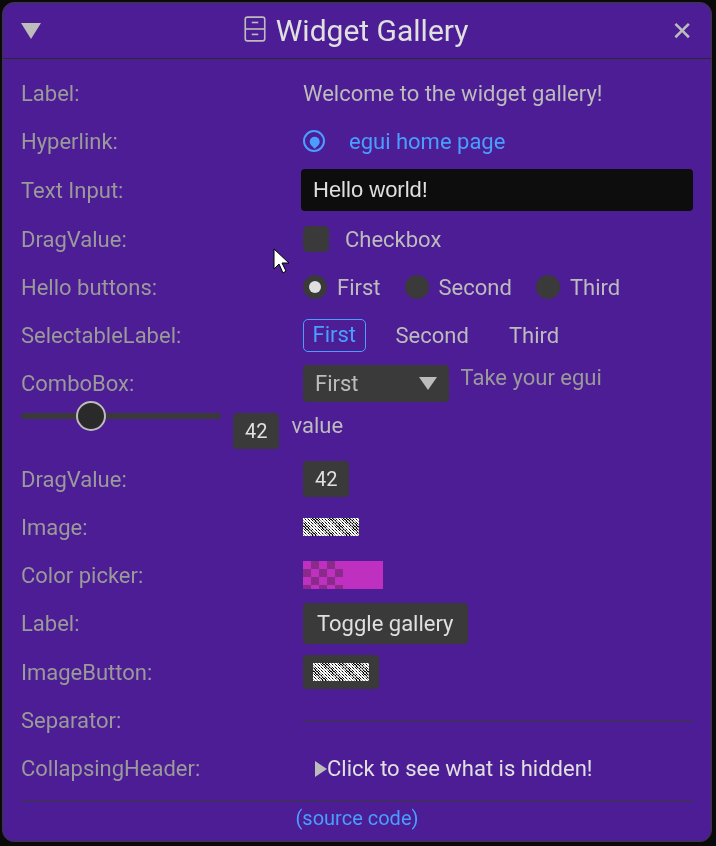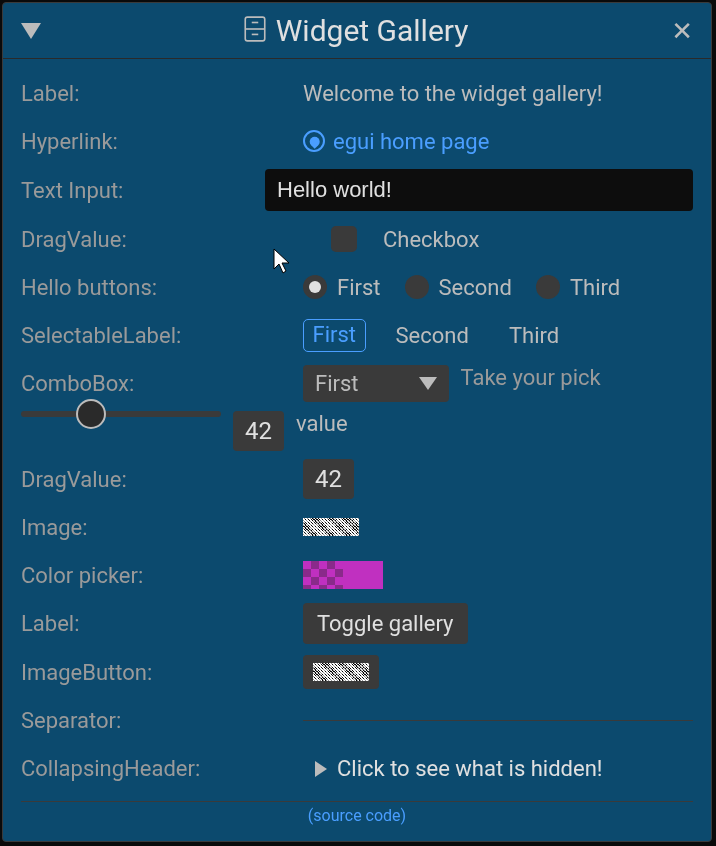--- a/index.html
+++ b/index.html
@@ -5,23 +5,23 @@
 * { box-sizing: border-box; margin: 0; padding: 0; }
 body {
   background: #0a0a0a;
   font-family: -apple-system, BlinkMacSystemFont, "Segoe UI", Roboto, sans-serif;
   width: 716px;
   height: 846px;
   overflow: hidden;
   color: #bcbcbc;
 }
 .window {
-  background: #0c4a6e;
+  background: #4c1d95;
   border: 1px solid #3a3a3a;
-  border-radius: 4px;
+  border-radius: 12px;
   margin: 2px;
   width: 710px;
   height: 840px;
   display: flex;
   flex-direction: column;
 }
 .titlebar {
   display: flex;
   align-items: center;
   padding: 10px 18px;
@@ -62,43 +62,43 @@
   color: #9a9a9a;
 }
 .row .ctrl {
   flex: 1;
   display: flex;
   align-items: flex-start;
   gap: 12px;
   font-size: 22px;
 }
 .welcome { color: #bcbcbc; }
-.link { color: #4a9eff; display: flex; align-items: center; gap: 8px; cursor: pointer; }
+.link { color: #4a9eff; display: flex; align-items: center; gap: 24px; cursor: pointer; }
 .gh-icon {
   width: 22px; height: 22px; border: 2px solid #4a9eff; border-radius: 50%;
   display: flex; align-items: center; justify-content: center;
 }
 .gh-icon::after { content: ""; width: 10px; height: 10px; background: #4a9eff; border-radius: 50% 50% 50% 0; transform: rotate(-45deg) translate(0px,1px); }
 .text-input {
   background: #0d0d0d;
   border: none;
   border-radius: 4px;
   padding: 8px 12px;
   font-size: 22px;
   color: #e0e0e0;
-  width: 428px;
+  width: 392px;
 }
 .cursor-icon {
   position: absolute;
   left: 268px;
   top: 188px;
   pointer-events: none;
 }
 .cursor-icon svg { width: 22px; height: 28px; }
-.checkbox-wrap { display: flex; align-items: center; gap: 26px; cursor: pointer; margin-left: 28px; }
+.checkbox-wrap { display: flex; align-items: center; gap: 16px; cursor: pointer; }
 .checkbox-box {
   width: 26px; height: 26px; background: #3a3a3a; border-radius: 5px;
 }
 .radio-group { display: flex; gap: 24px; }
 .radio-item { display: flex; align-items: center; gap: 10px; cursor: pointer; }
 .radio-outer {
   width: 24px; height: 24px; border-radius: 50%; background: #3a3a3a;
   display: flex; align-items: center; justify-content: center;
 }
 .radio-outer.on::after { content: ""; width: 12px; height: 12px; border-radius: 50%; background: #e0e0e0; }
@@ -126,21 +126,21 @@
   position: relative;
 }
 .slider-thumb {
   position: absolute; top: 50%; left: 35%;
   width: 30px; height: 30px; border-radius: 50%;
   background: #2a2a2a; border: 2px solid #bcbcbc;
   transform: translate(-50%, -50%);
 }
 .drag-val {
   background: #3a3a3a; border-radius: 4px; padding: 6px 12px;
-  font-size: 24px; color: #e0e0e0; cursor: ew-resize;
+  font-size: 20px; color: #e0e0e0; cursor: ew-resize;
 }
 .color-swatch {
   width: 80px; height: 28px;
   background: #c030c0;
   position: relative; cursor: pointer;
 }
 .color-swatch::before {
   content: ""; position: absolute; left: 0; top: 0; width: 40px; height: 28px;
   background-image:
     linear-gradient(45deg, #8a2a8a 25%, transparent 25%),
@@ -162,31 +162,31 @@
   background: #3a3a3a; border-radius: 4px; padding: 8px 14px;
   color: #e0e0e0; cursor: pointer; display: inline-block;
 }
 .img-btn {
   background: #3a3a3a; border-radius: 4px; padding: 8px 10px;
   cursor: pointer;
 }
 .sep-line { flex: 1; height: 1px; background: #3a3a3a; }
 .collapsing {
   border-radius: 4px; padding: 8px 12px;
-  display: flex; align-items: center; gap: 10px; cursor: pointer;
+  display: flex; align-items: center; cursor: pointer;
   color: #e0e0e0; width: 100%;
 }
 .collapsing .tri {
   width: 0; height: 0;
   border-top: 8px solid transparent;
   border-bottom: 8px solid transparent;
   border-left: 12px solid #bcbcbc;
 }
 .footer-sep { height: 1px; background: #3a3a3a; margin: 8px 0 4px 0; }
-.source-link { text-align: center; color: #4a9eff; font-size: 16px; cursor: pointer; }
+.source-link { text-align: center; color: #4a9eff; font-size: 20px; cursor: pointer; }
 </style>
 </head>
 <body>
 
 <div class="window">
 
   <div class="titlebar">
     <div class="tri-collapse"></div>
     <div class="title-wrap">
       <span class="cabinet-icon">
@@ -275,21 +275,21 @@
       </div>
     </div>
 
     <div class="row">
       <div class="lbl">ComboBox:</div>
       <div class="ctrl">
         <span class="combo">
           <span>First</span>
           <span class="combo-arrow"></span>
         </span>
-        <span class="hint">Take your pick</span>
+        <span class="hint">Take your egui</span>
       </div>
     </div>
 
     <div class="row">
       <div class="ctrl">
         <div class="slider-track">
           <div class="slider-thumb"></div>
         </div>
         <span class="drag-val">42</span>
         <span>value</span>

